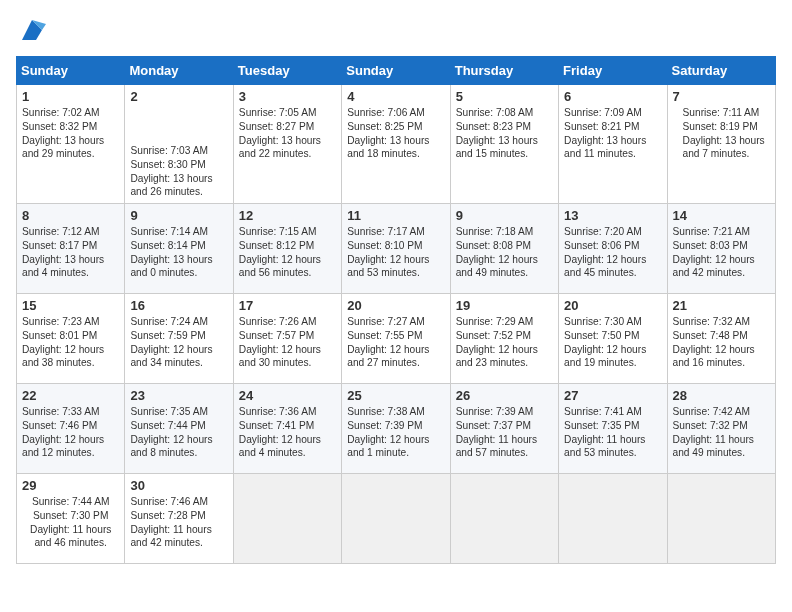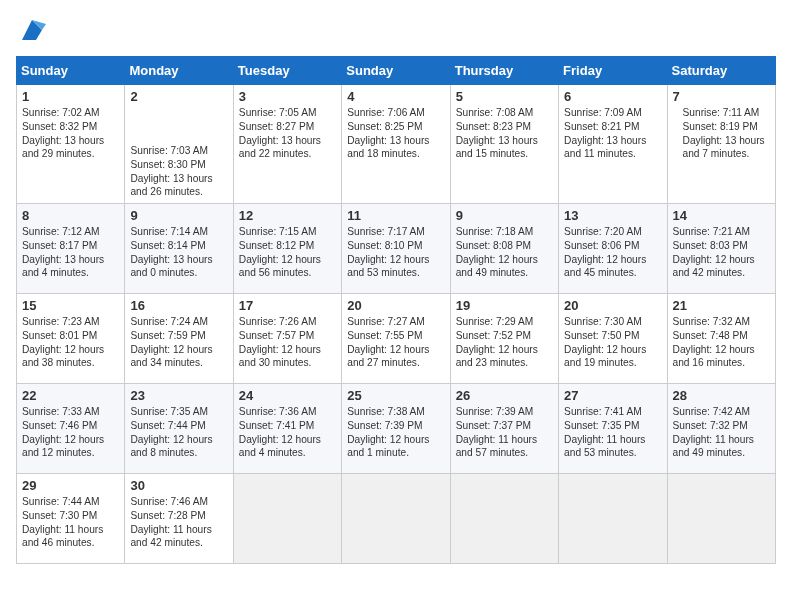--- a/index.html
+++ b/index.html
@@ -329,21 +329,21 @@
           <span class="day-num">28</span>
           <div class="cell-text" style="white-space: pre-line;">Sunrise: 7:42 AM
 Sunset: 7:32 PM
 Daylight: 11 hours
 and 49 minutes.</div>
         </td>
       </tr>
       <tr>
         <td>
           <span class="day-num">29</span>
-          <div class="cell-text" style="white-space: pre-line;">Sunrise: 7:44 AM
+          <div class="cell-text" style="white-space: pre-line; text-align: center;">Sunrise: 7:44 AM
 Sunset: 7:30 PM
 Daylight: 11 hours
 and 46 minutes.</div>
         </td>
         <td>
           <span class="day-num">30</span>
           <div class="cell-text" style="white-space: pre-line;">Sunrise: 7:46 AM
 Sunset: 7:28 PM
 Daylight: 11 hours
 and 42 minutes.</div>

